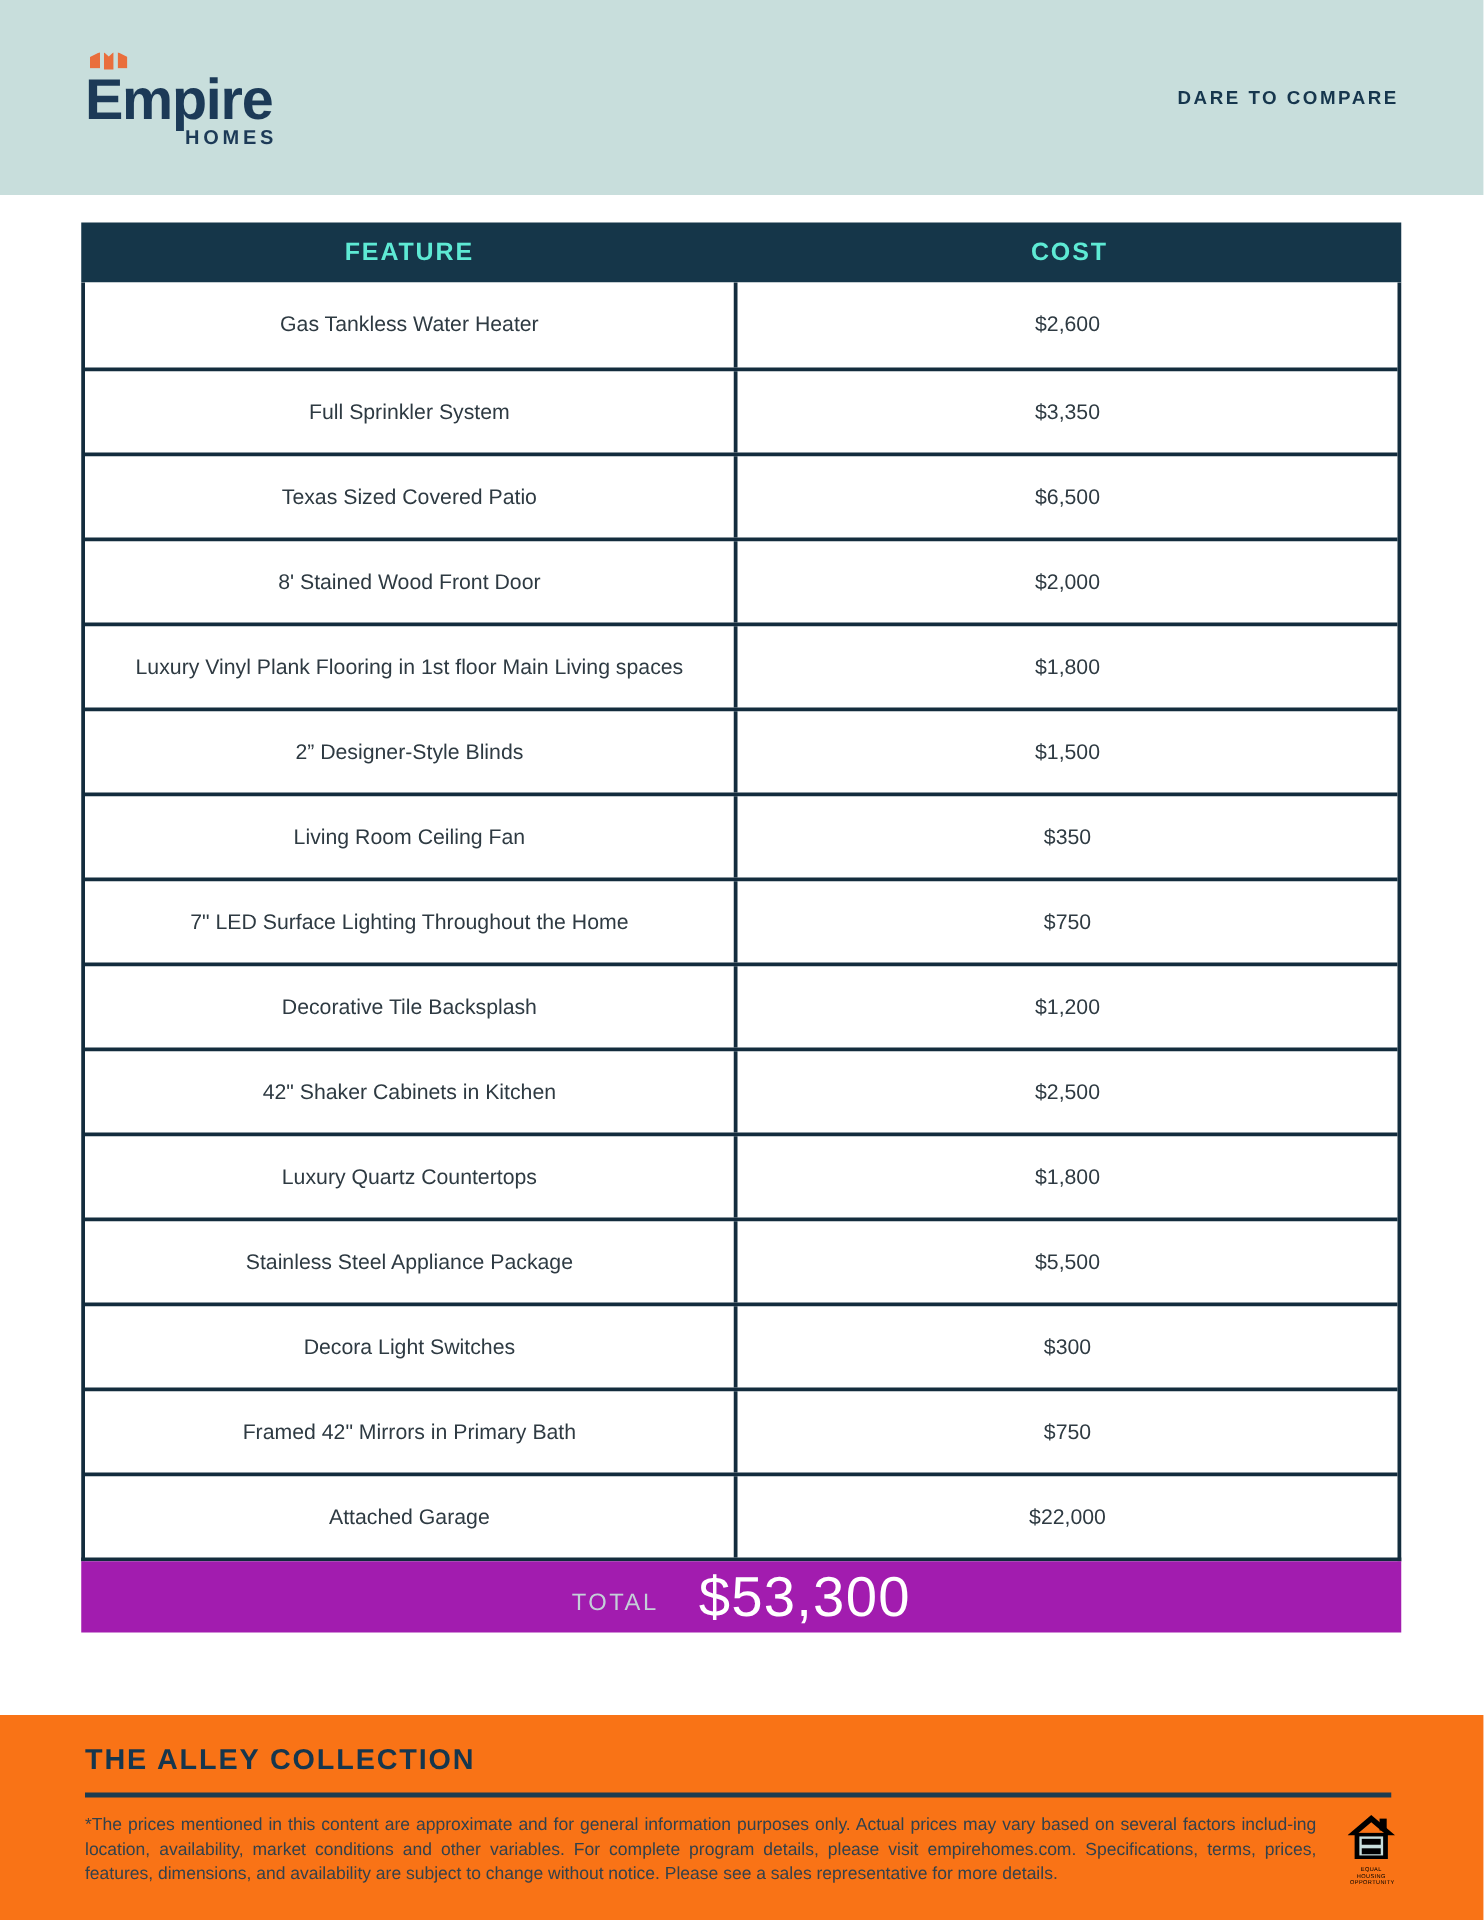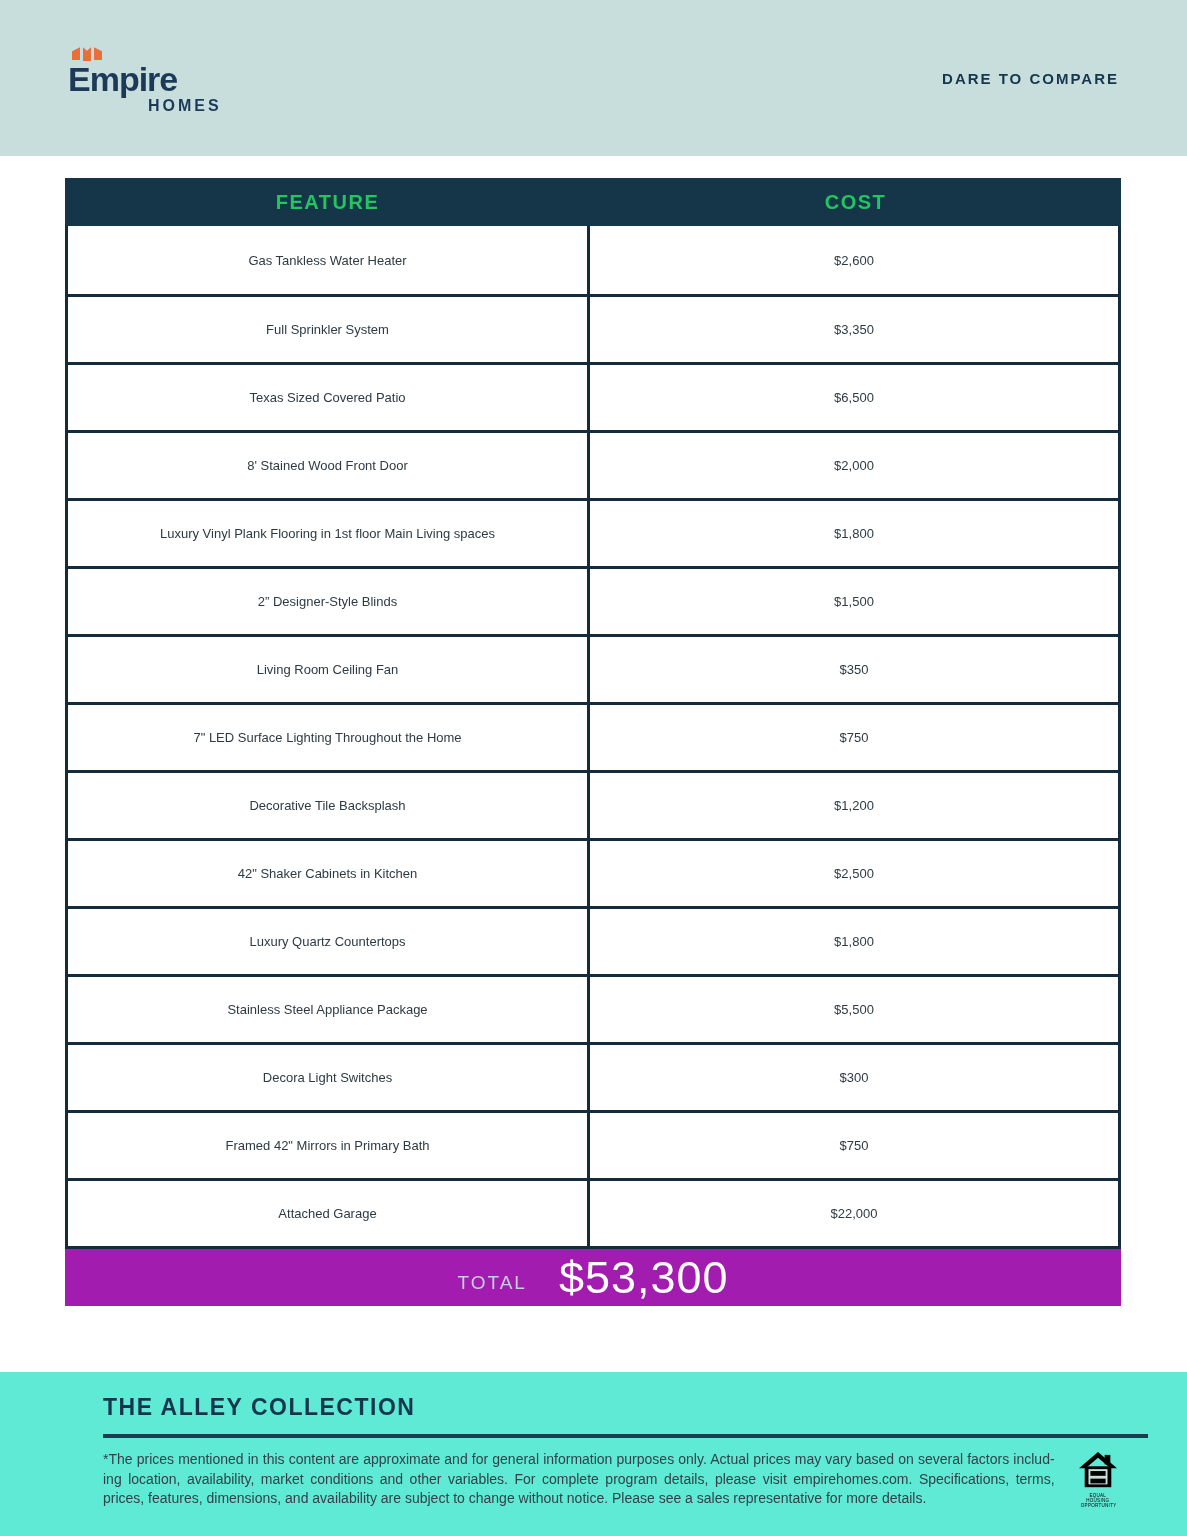--- a/index.html
+++ b/index.html
@@ -18,70 +18,70 @@
     display:flex; align-items:center; justify-content:space-between;
     padding:0 68px;
   }
   .logo { display:flex; flex-direction:column; margin-top:6px; }
   .crown { display:flex; gap:3px; margin-left:4px; margin-bottom:2px; }
   .crown span { width:8px; height:14px; background:#e96e3c; display:block; }
   .crown span:nth-child(1){ clip-path:polygon(0 30%,100% 0,100% 100%,0 100%); height:13px; }
   .crown span:nth-child(2){ clip-path:polygon(0 0,50% 25%,100% 0,100% 100%,0 100%); }
   .crown span:nth-child(3){ clip-path:polygon(0 0,100% 30%,100% 100%,0 100%); height:13px; }
   .brand {
-    font-size:34px; font-weight:700; color:#1c3a57;
+    font-size:46px; font-weight:700; color:#1c3a57;
     letter-spacing:-1px; line-height:0.95;
   }
   .homes {
     font-size:16px; font-weight:700; color:#1c3a57;
     letter-spacing:3px; margin-left:80px; margin-top:1px;
   }
   .tagline {
     font-size:15px; font-weight:700; color:#16364d;
     letter-spacing:2px;
   }
 
   
   .tbl { margin:22px 65px 0 65px; width:1056px; }
   .thead {
     display:grid; grid-template-columns:525px 1fr;
     height:48px; background:#153649;
   }
   .thead .hcell {
     display:flex; align-items:center; justify-content:center;
-    color:#22c55e; font-size:20px; font-weight:700; letter-spacing:1.5px;
+    color:#5eead4; font-size:20px; font-weight:700; letter-spacing:1.5px;
   }
   .tbody { border:3px solid #132c3d; border-top:none; background:#ffffff; }
   .trow {
     display:grid; grid-template-columns:522px 1fr; min-height:68px;
   }
   .trow + .trow { border-top:3px solid #132c3d; }
   .cell {
     display:flex; align-items:center; justify-content:center;
     text-align:center; padding:4px 18px;
-    font-size:13px; color:#2e3a42;
+    font-size:17px; color:#2e3a42;
   }
   .cell.feature { border-right:3px solid #132c3d; }
   .totalbar {
     height:57px; background:#a21caf;
     display:flex; align-items:center; justify-content:center;
   }
   .total-label {
     font-size:19px; letter-spacing:2px; color:#c4cfd8; font-weight:400;
     margin-right:32px; margin-top:10px;
   }
   .total-value {
     font-size:45px; color:#ffffff; font-weight:400; letter-spacing:1px;
   }
 
   
   .footer {
     position:absolute; left:0; right:0; bottom:0;
-    height:164px; background:#5eead4;
-    padding:20px 68px 0 103px;
+    height:164px; background:#f97316;
+    padding:20px 68px 0 68px;
   }
   .collection-title {
     font-size:23px; font-weight:700; color:#16364d; letter-spacing:1.5px;
     margin-top:2px;
   }
   .footer-rule {
     height:4px; background:#1d3c50; margin-top:13px; width:1045px;
     border:none;
   }
   .footer-body { display:flex; margin-top:12px; }

